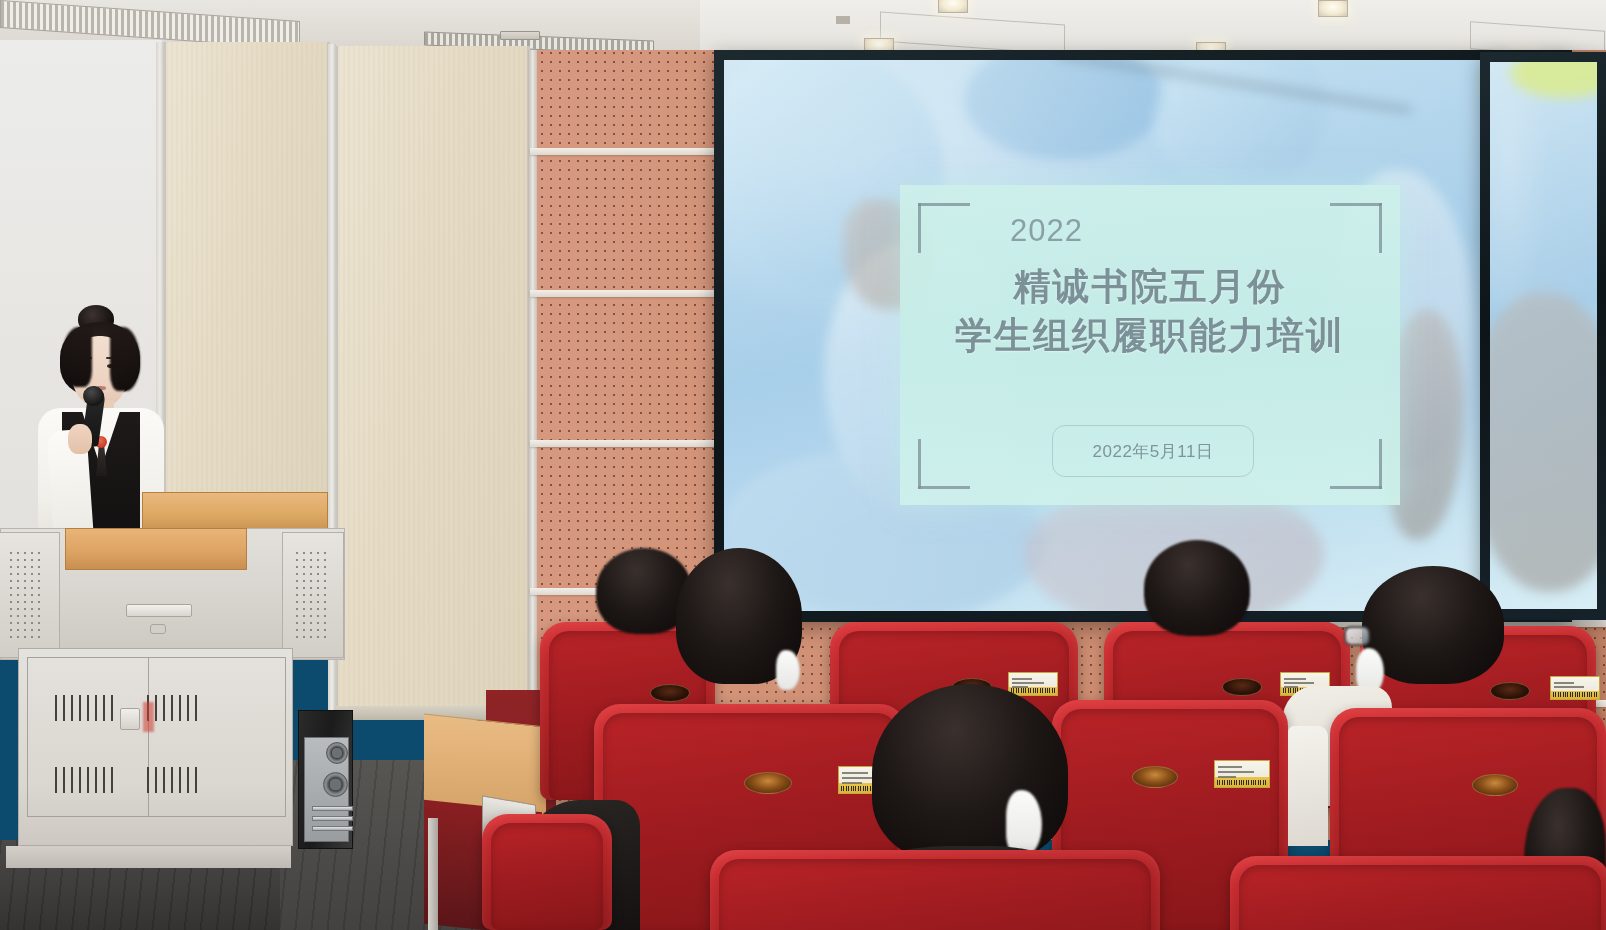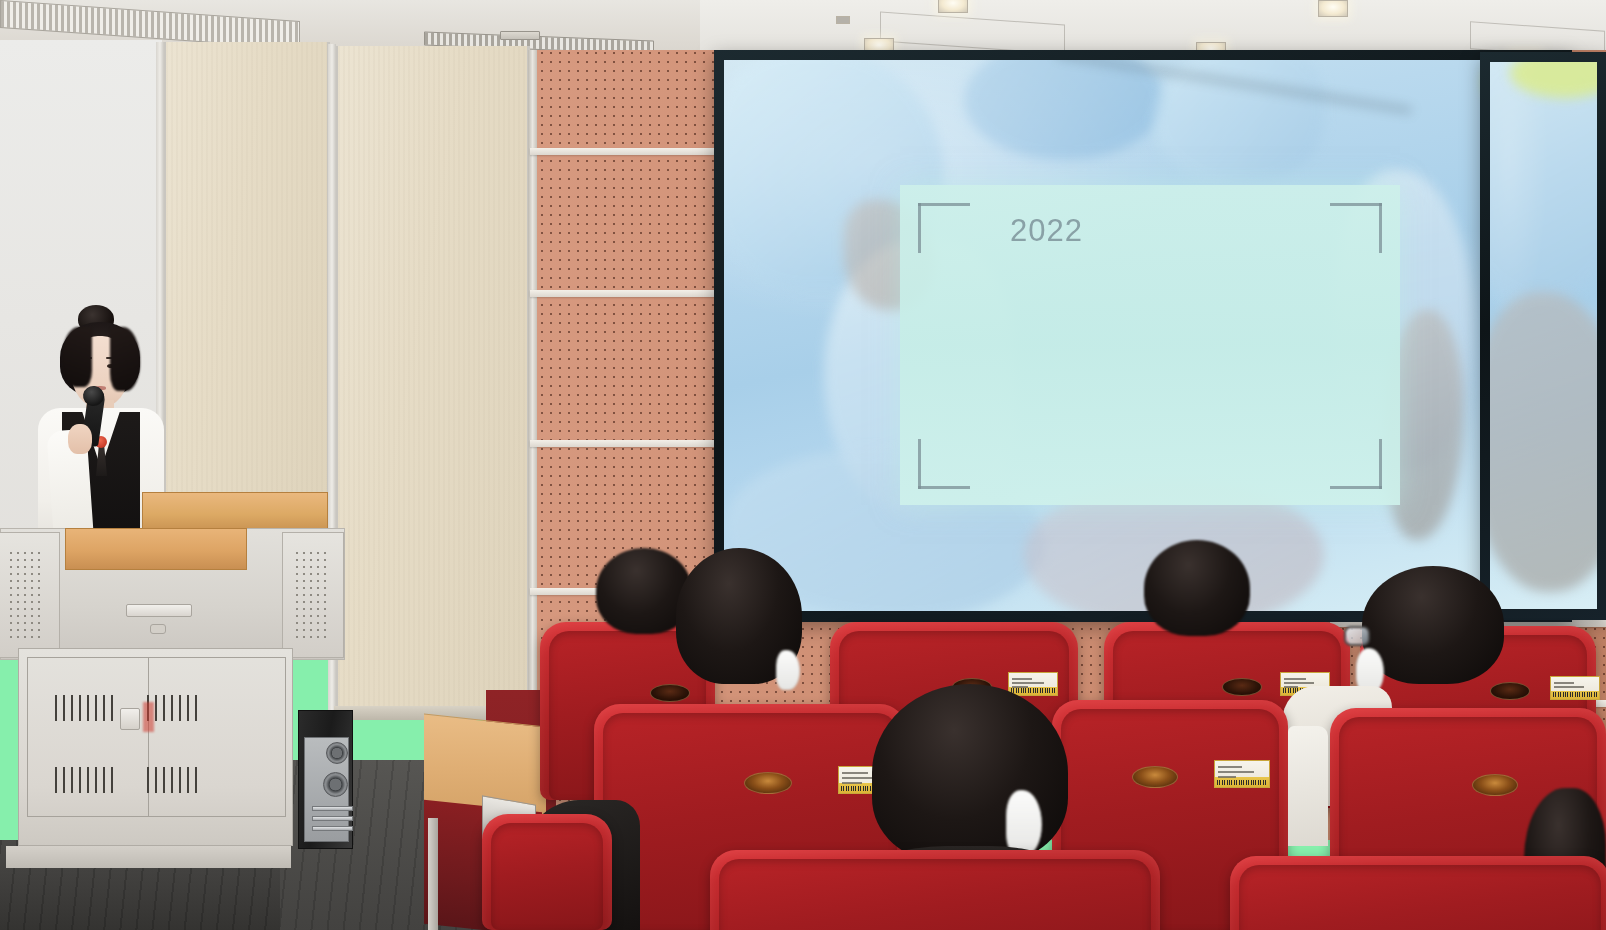--- a/index.html
+++ b/index.html
@@ -3,21 +3,21 @@
 <meta charset="utf-8">
 <style>
   * { margin:0; padding:0; box-sizing:border-box; }
   html,body { background:#111; }
   body { font-family:"Liberation Sans", sans-serif; }
 
   #scene {
     position:relative;
     width:1606px; height:930px;
     overflow:hidden;
-    background:#86efac;
+    background:#0c4a6e;
   }
 
   
   .ceiling {
     position:absolute; left:0; top:0; width:1606px; height:76px;
     background:linear-gradient(180deg,#e8e6e1 0%,#ddd9d2 55%,#d2cec6 100%);
   }
   .ceiling-right {
     position:absolute; left:700px; top:0; width:906px; height:62px;
     background:linear-gradient(180deg,#efeeea 0%,#e3e1dc 100%);
@@ -466,22 +466,29 @@
             <i></i>
             <i></i>
           </div>
         <div class="bracket br" style="right:18px; bottom:16px;">
             <i></i>
             <i></i>
           </div>
 
         <div class="slide-year">2022</div>
 
-
-
+        <div class="slide-title">
+          <div>精诚书院五月份</div>
+          <div>学生组织履职能力培训</div>
+        </div>
+
+
+        <div class="slide-datebox">
+          <span class="slide-date">2022年5月11日</span>
+        </div>
       </div>
     </div>
   </div>
 
   <div class="screen-frame right-ext">
     <div class="screen">
       <div class="blob" style="left:-40px; top:-20px; width:180px; height:260px; background:linear-gradient(150deg,#d6ecf6,#a6cbe6); border-radius:50%;"></div>
       <div class="blob" style="left:-20px; top:230px; width:160px; height:300px; background:linear-gradient(160deg,#c3b7ae,#8f857d); border-radius:45% 55% 50% 50%; opacity:.5;"></div>
       <div class="blob" style="left:20px; top:-14px; width:110px; height:50px; background:#dcec88; border-radius:50%; opacity:.8;"></div>
     </div>

